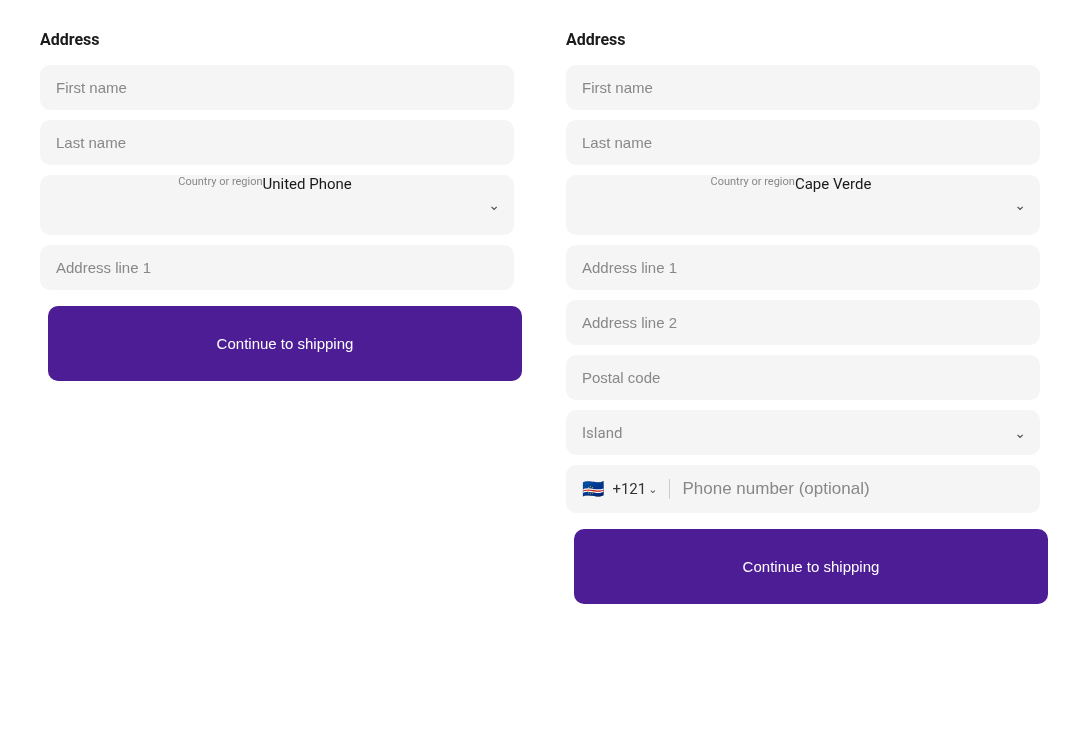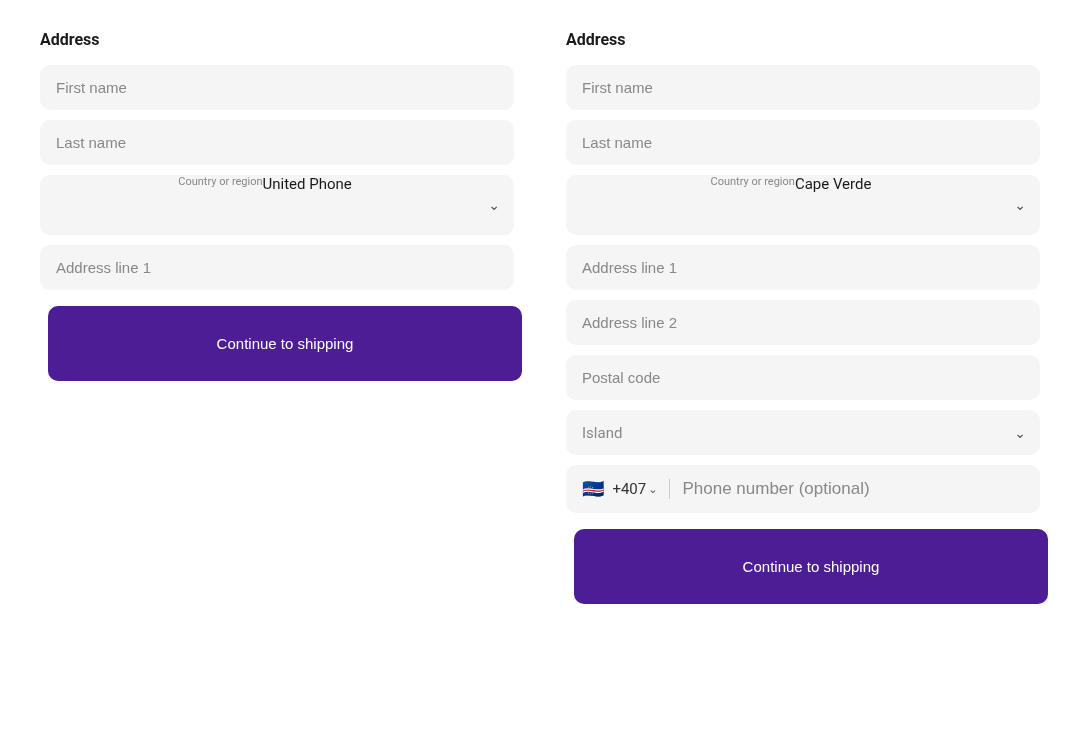--- a/index.html
+++ b/index.html
@@ -220,21 +220,21 @@
       <select class="island-select">
         <option value="" disabled="" selected=""></option>
       </select>
       <span style="position:absolute; left:16px; top:50%; transform:translateY(-50%); font-size:15px; color:#888; pointer-events:none;">Island</span>
       <span class="chevron-icon">⌄</span>
     </div>
 
     <div class="phone-row">
       <span class="flag-icon">🇨🇻</span>
       <span class="phone-code">
-        <span>+407</span>
+        <span>+121</span>
         <span class="phone-code-chevron"> ⌄</span>
       </span>
       <div class="phone-divider"></div>
       <input class="phone-input" type="tel" placeholder="Phone number (optional)" style="">
     </div>
 
     <button class="continue-button">Continue to shipping</button>
   </div>
 
 </div>

